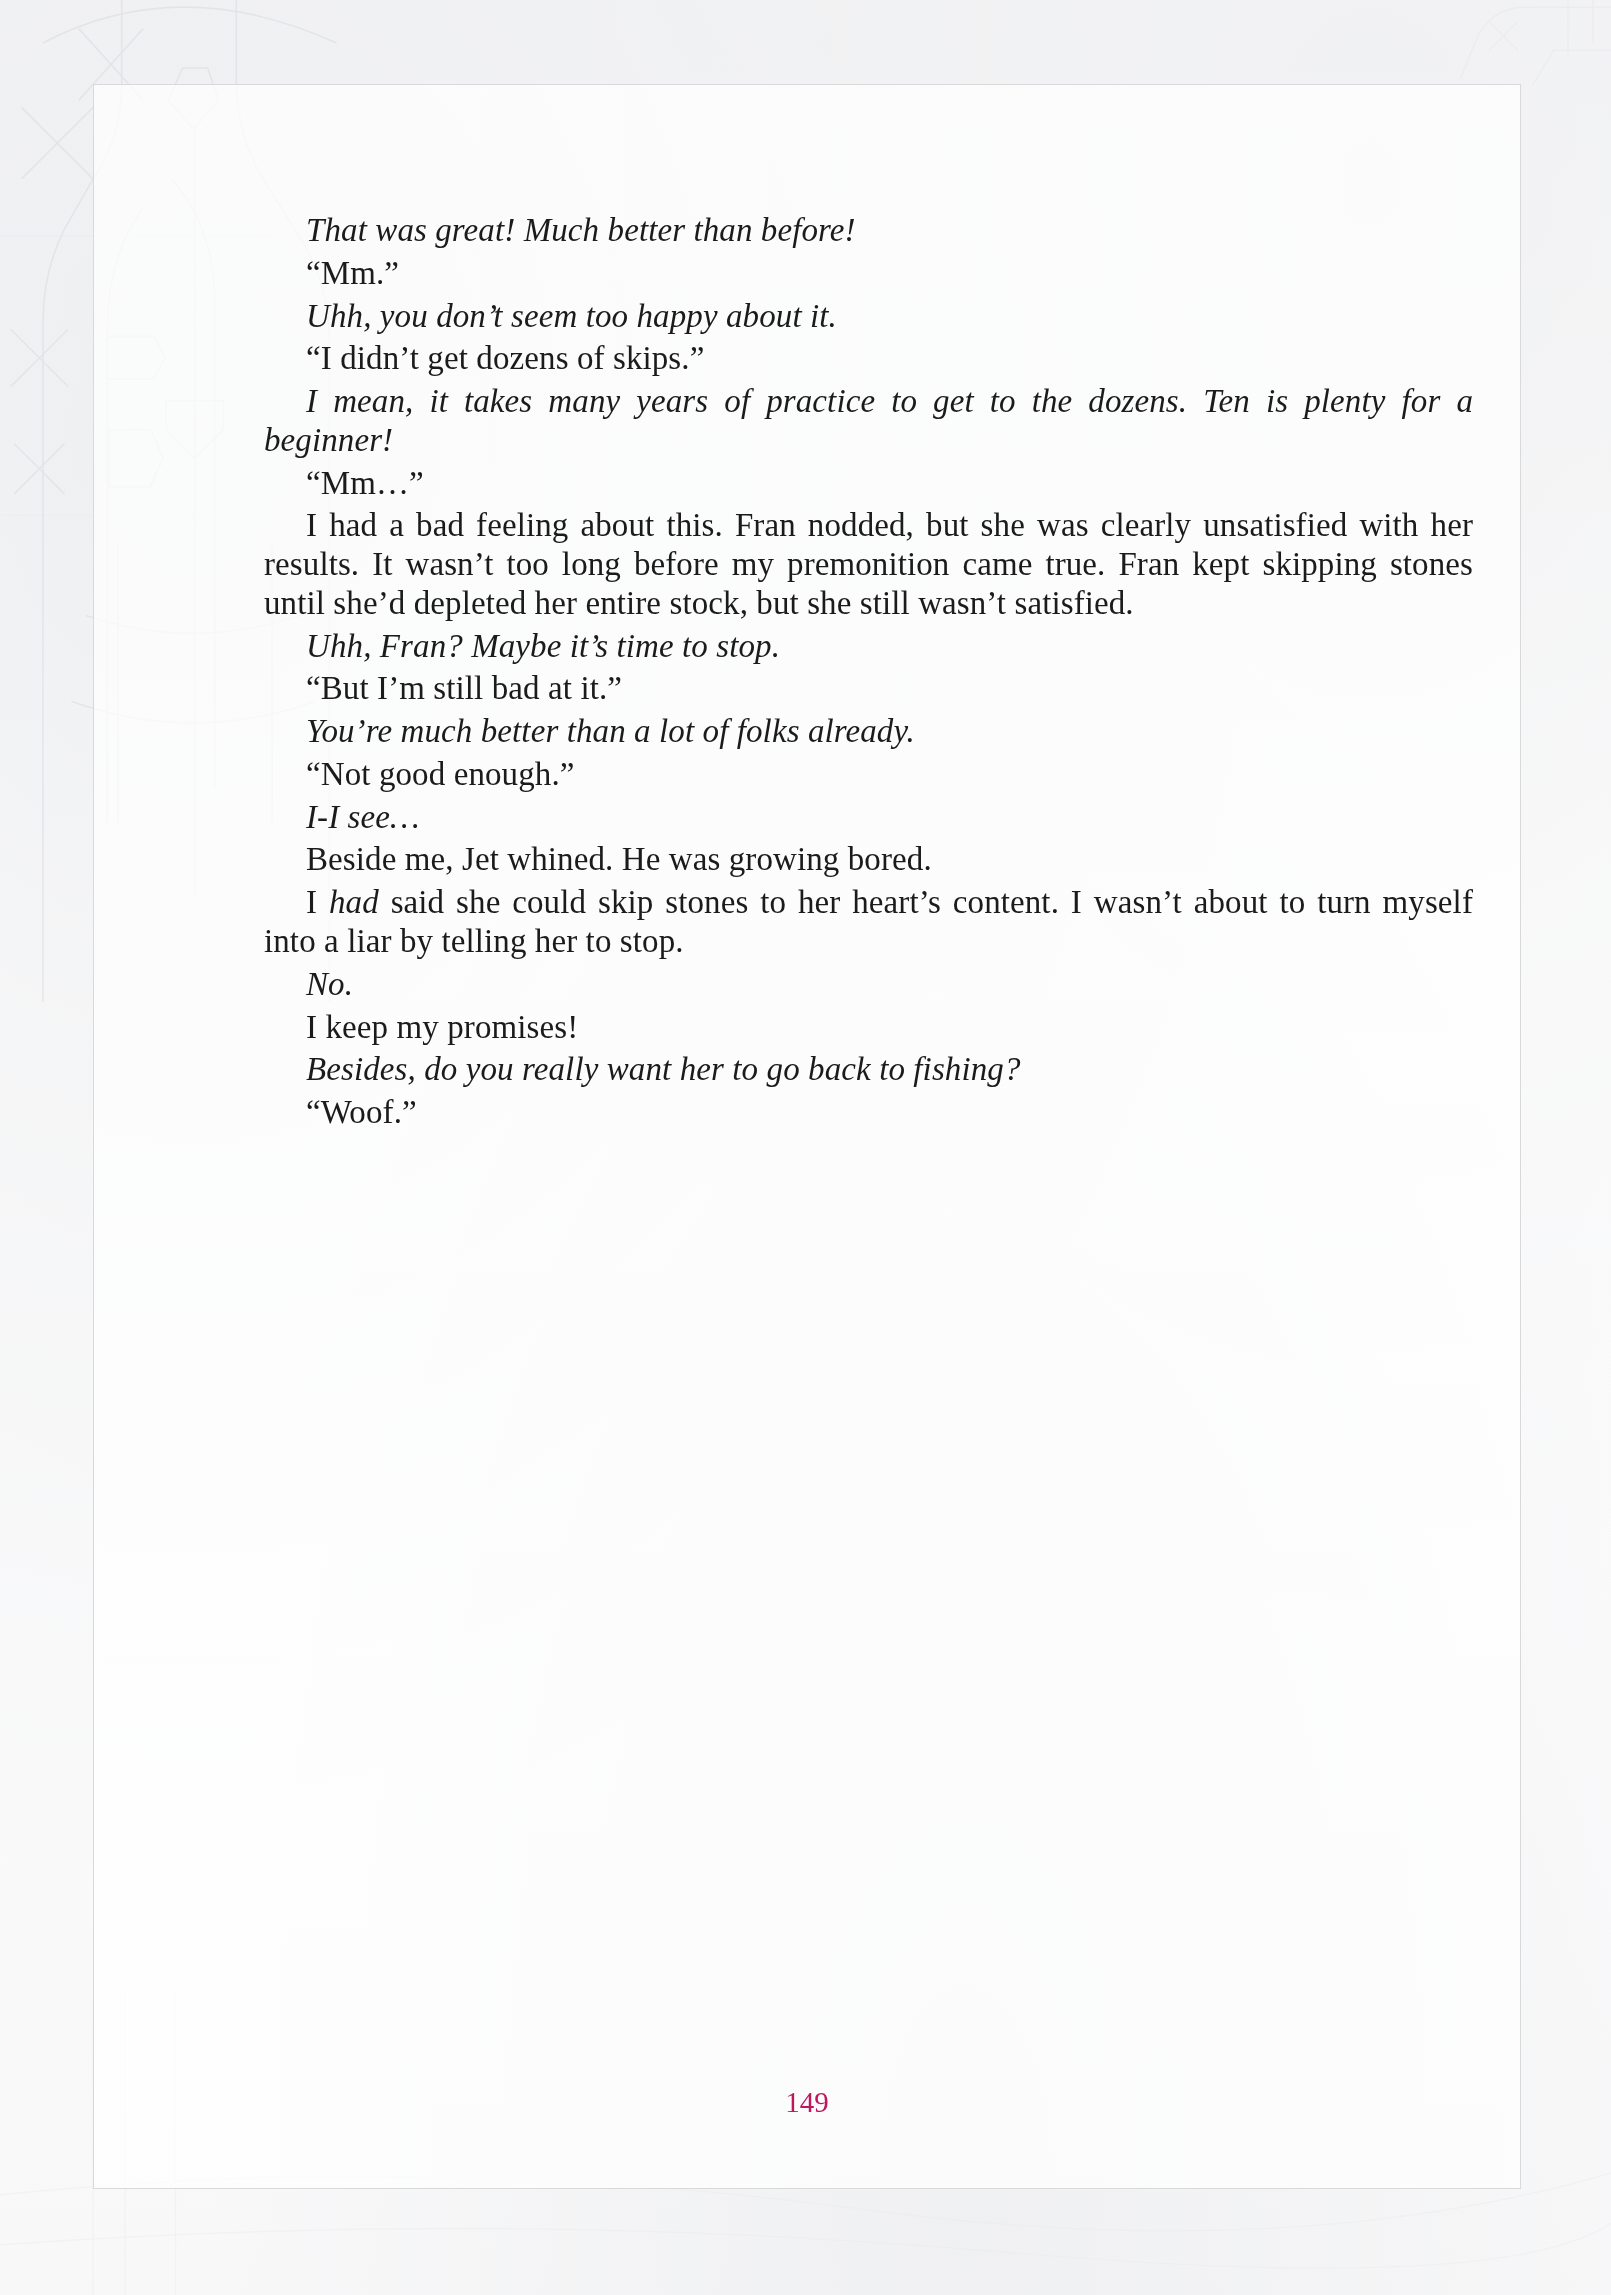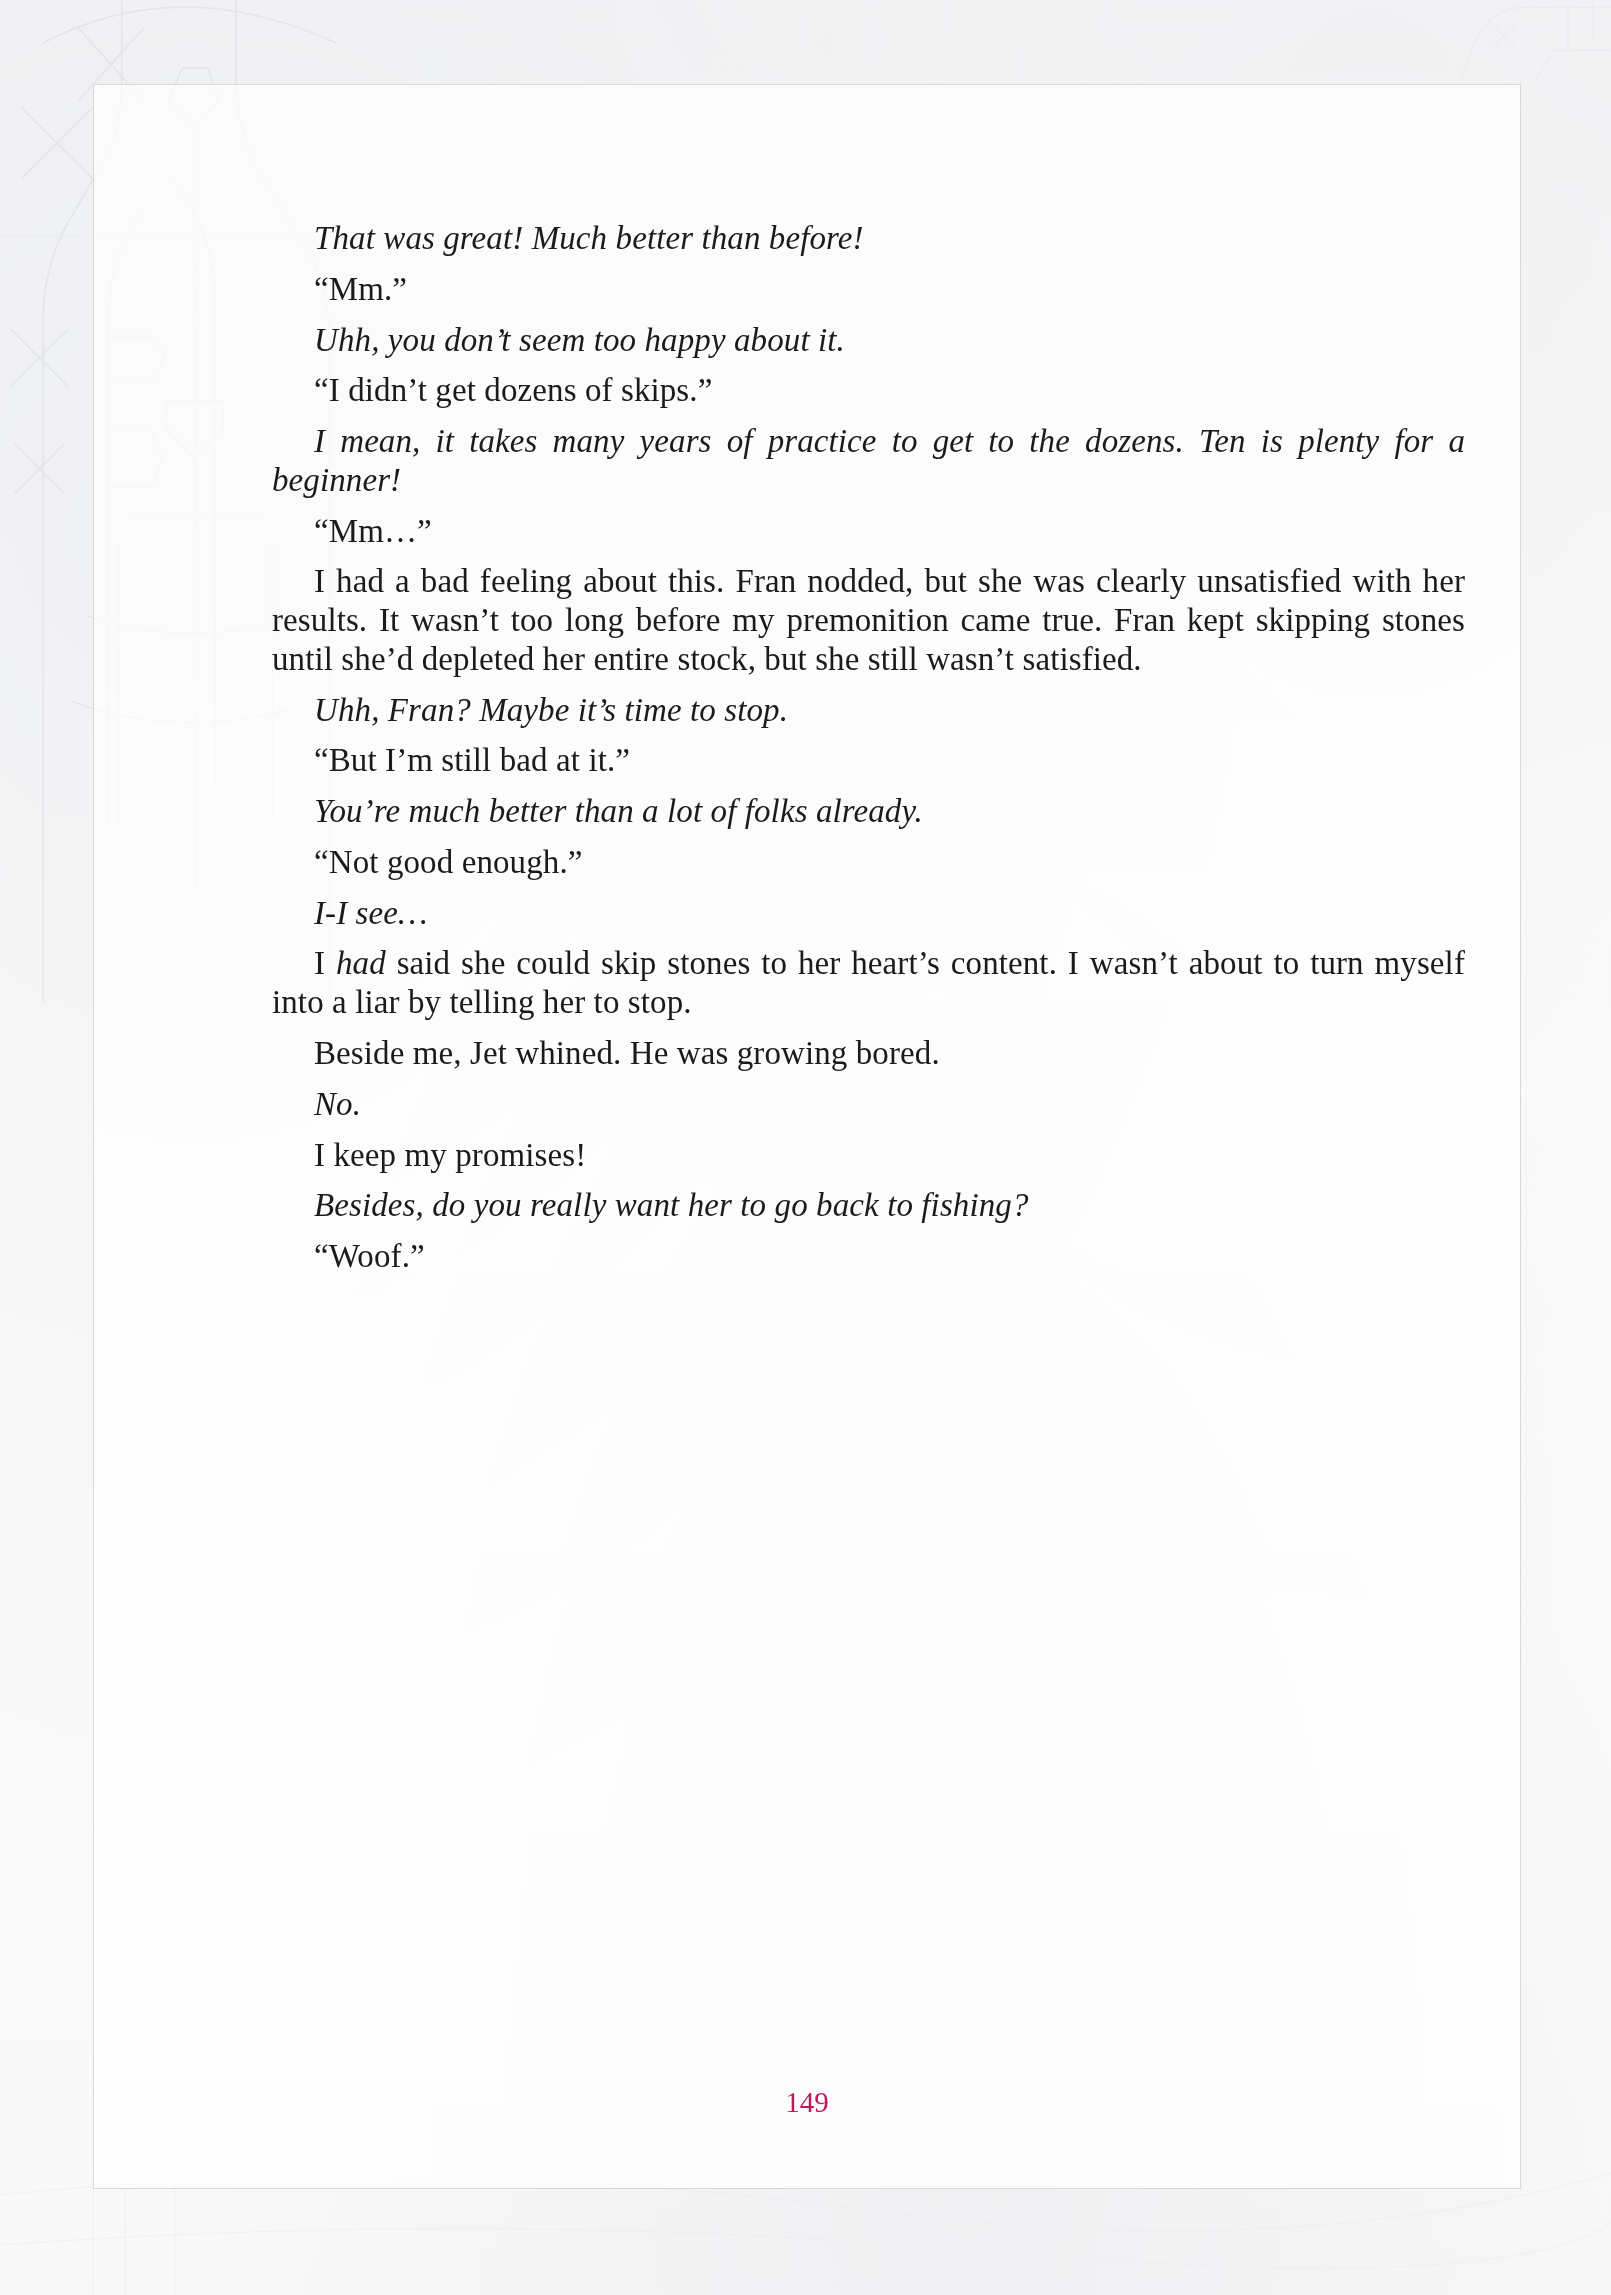--- a/index.html
+++ b/index.html
@@ -67,21 +67,21 @@
     box-sizing: border-box;
   }
   .text-column {
     position: absolute;
     left: 166px;
     top: 122px;
     width: 1217px;
   }
 
   p.body-par {
-    margin: 12px;
+    margin: 4px;
     font-size: 33px;
     line-height: 1.175;
     color: #1b1b1b;
     text-align: justify;
     text-justify: inter-word;
     text-indent: 42px;
     letter-spacing: 0.1px;
     -webkit-font-smoothing: antialiased;
   }
   p.body-par.italic {
@@ -160,22 +160,22 @@
     <p class="body-par italic">Uhh, you don’t seem too happy about it.</p>
     <p class="body-par">“I didn’t get dozens of skips.”</p>
     <p class="body-par italic">I mean, it takes many years of practice to get to the dozens. Ten is plenty for a beginner!</p>
     <p class="body-par">“Mm…”</p>
     <p class="body-par">I had a bad feeling about this. Fran nodded, but she was clearly unsatisfied with her results. It wasn’t too long before my premonition came true. Fran kept skipping stones until she’d depleted her entire stock, but she still wasn’t satisfied.</p>
     <p class="body-par italic">Uhh, Fran? Maybe it’s time to stop.</p>
     <p class="body-par">“But I’m still bad at it.”</p>
     <p class="body-par italic">You’re much better than a lot of folks already.</p>
     <p class="body-par">“Not good enough.”</p>
     <p class="body-par italic">I-I see…</p>
+    <p class="body-par">Beside me, Jet whined. He was growing bored.</p>
     <p class="body-par">I <span class="emph">had</span> said she could skip stones to her heart’s content. I wasn’t about to turn myself into a liar by telling her to stop.</p>
-    <p class="body-par">Beside me, Jet whined. He was growing bored.</p>
     <p class="body-par italic">No.</p>
     <p class="body-par">I keep my promises!</p>
     <p class="body-par italic">Besides, do you really want her to go back to fishing?</p>
     <p class="body-par">“Woof.”</p>
 
   </div>
 
   <div class="page-number">149</div>
 </div>
 

